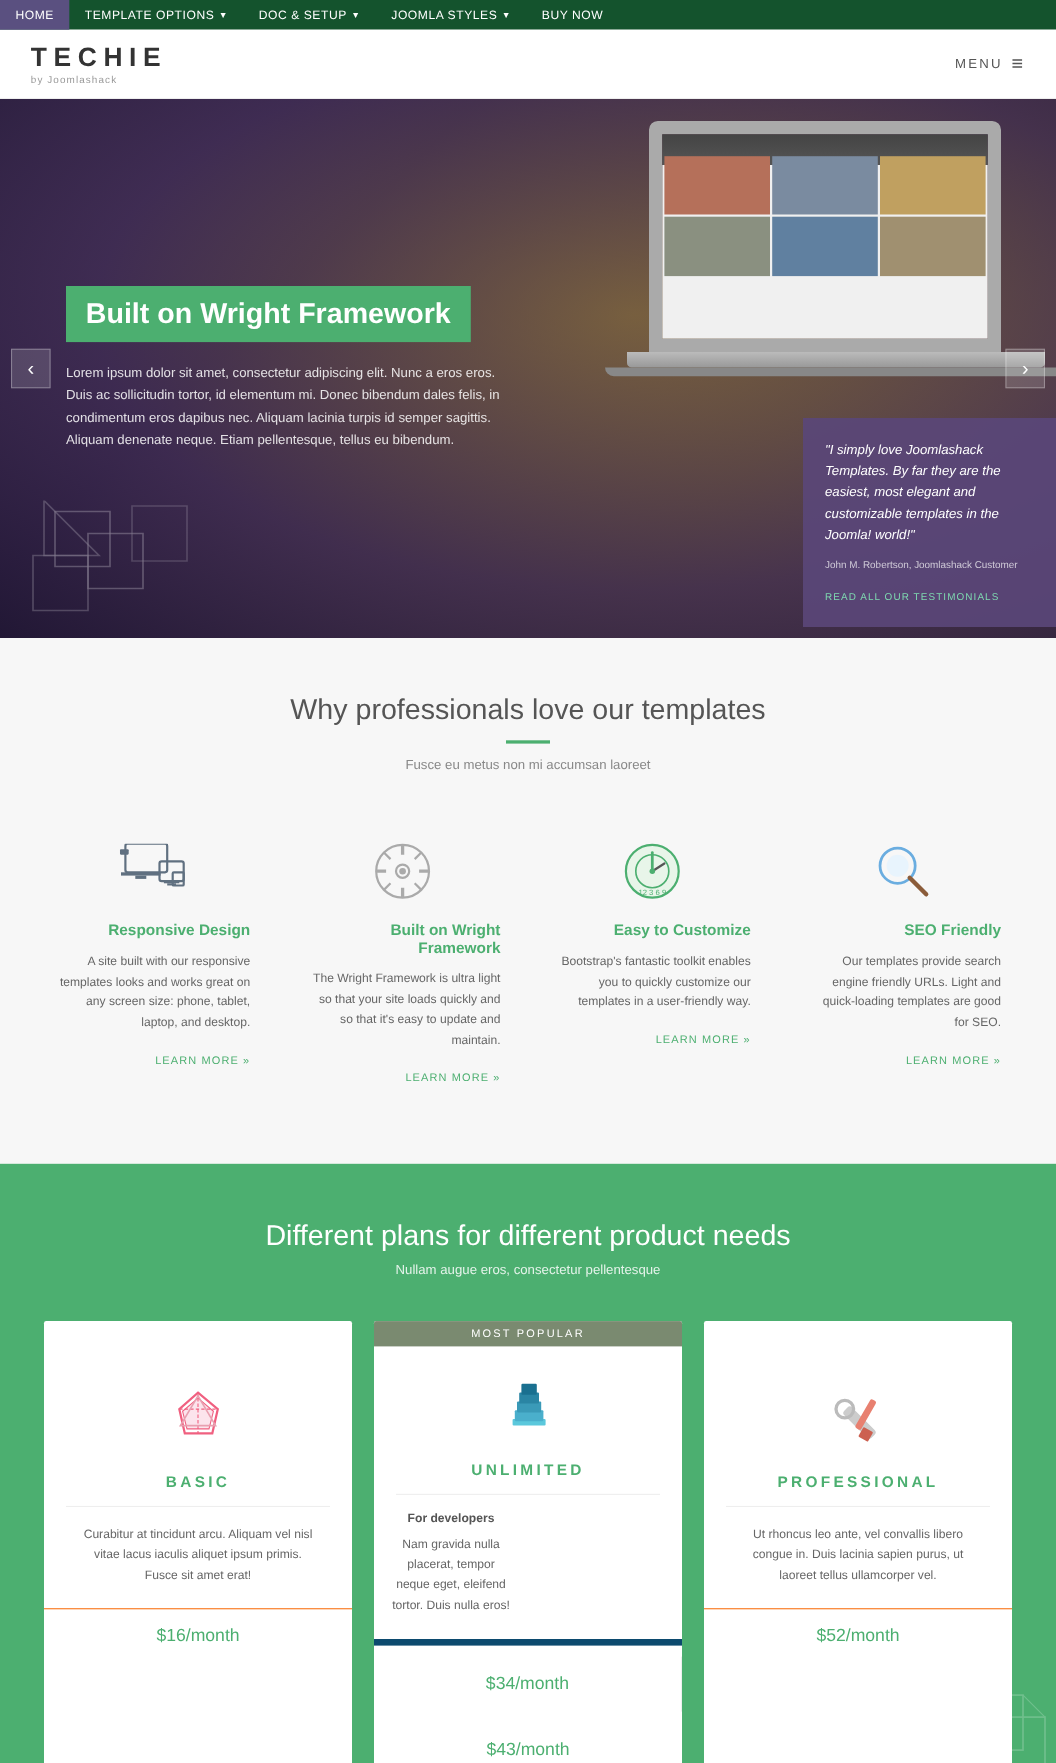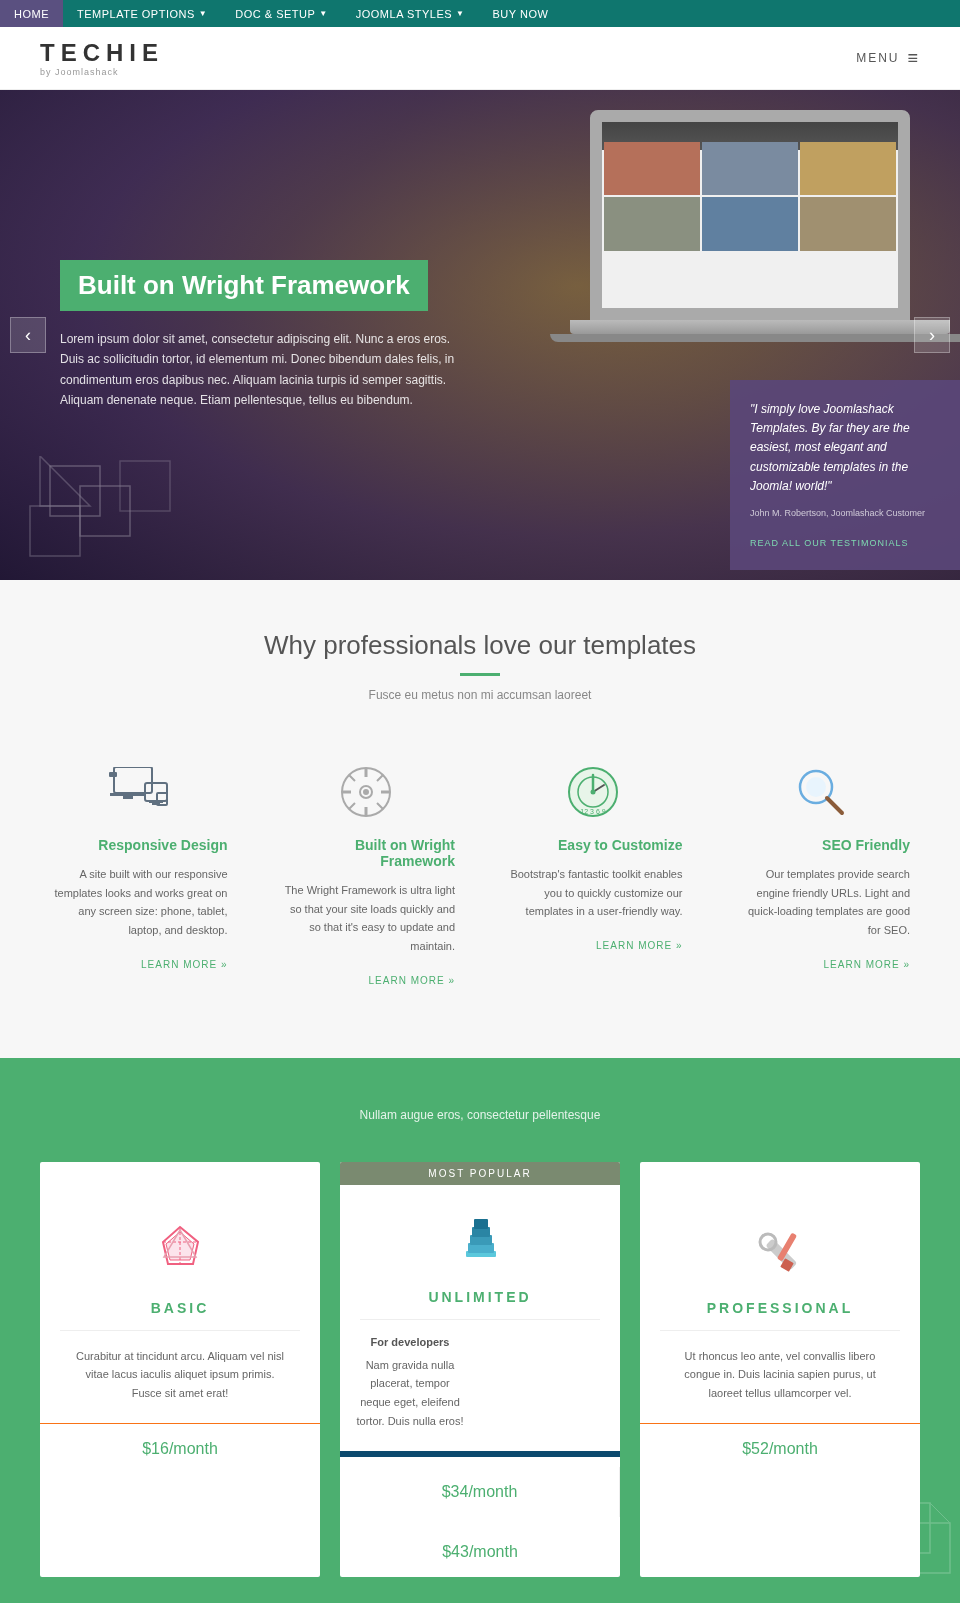--- a/index.html
+++ b/index.html
@@ -1,20 +1,20 @@
 <!DOCTYPE html>
 <html><head>
   <meta charset="utf-8">
   <style>
     * { margin: 0; padding: 0; box-sizing: border-box; }
     body { font-family: Arial, sans-serif; width: 960px; overflow-x: hidden; }
 
     
     nav {
-      background: #0f766e;
+      background: #14532d;
       display: flex;
       align-items: flex-start;
       height: 27px;
     }
     nav a {
       color: #fff;
       text-decoration: none;
       font-size: 11px;
       padding: 0 14px;
       height: 100%;
@@ -24,21 +24,21 @@
     }
     nav a.active { background: #5a5080; }
     .nav-arrow { font-size: 8px; margin-left: 4px; }
 
     
     header {
       background: #fff;
       display: flex;
       align-items: center;
       justify-content: space-between;
-      padding: 12px 40px;
+      padding: 12px 28px;
       border-bottom: 1px solid #eee;
     }
     .logo-text {
       font-size: 24px;
       font-weight: 300;
       letter-spacing: 6px;
       color: #333;
     }
     .logo-text span { font-weight: 700; }
     .logo-sub { font-size: 9px; color: #999; letter-spacing: 1px; }
@@ -514,20 +514,21 @@
       </div>
       <div class="feature-title">SEO Friendly</div>
       <p class="feature-desc">Our templates provide search engine friendly URLs. Light and quick-loading templates are good for SEO.</p>
       <a class="feature-link">LEARN MORE »</a>
     </div>
 
   </div>
 </section>
 
 <section class="plans-section">
+  <h2 class="plans-title">Different plans for different product needs</h2>
   <p class="plans-subtitle">Nullam augue eros, consectetur pellentesque</p>
 
   <div class="plans-grid">
 
     <div class="plan-card">
       <div style="height:34px;background:transparent;"></div>
       <div class="plan-icon">
         <svg width="65" height="65" viewBox="0 0 65 65">
           <polygon points="32,5 50,20 45,42 20,42 15,20" fill="none" stroke="#f06080" stroke-width="2"></polygon>
           <polygon points="32,10 46,22 42,38 22,38 18,22" fill="#fce4ec" stroke="#f06080" stroke-width="1"></polygon>

